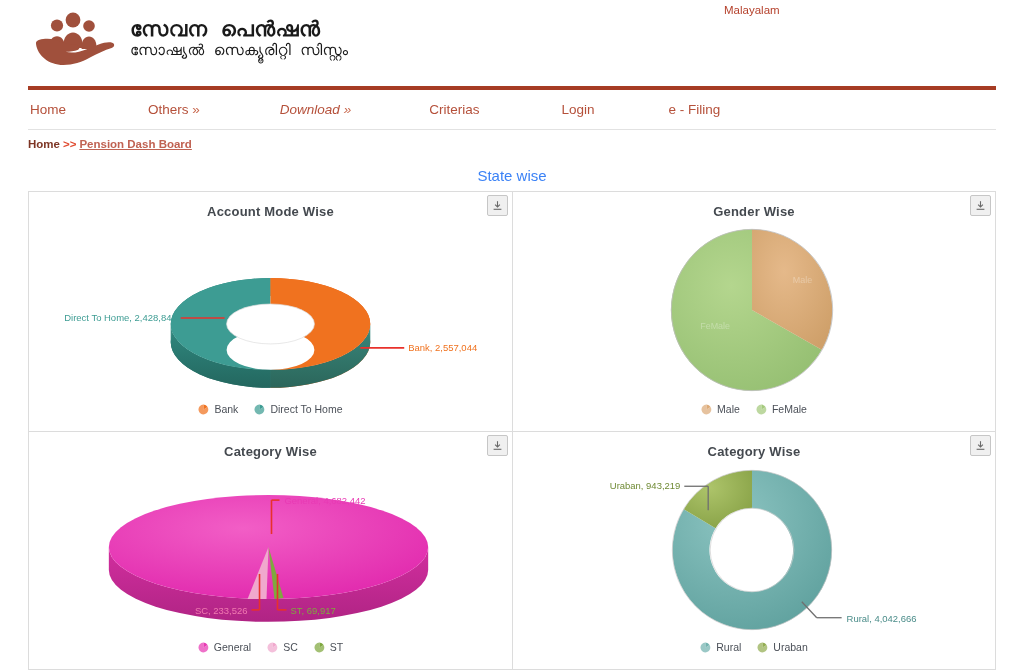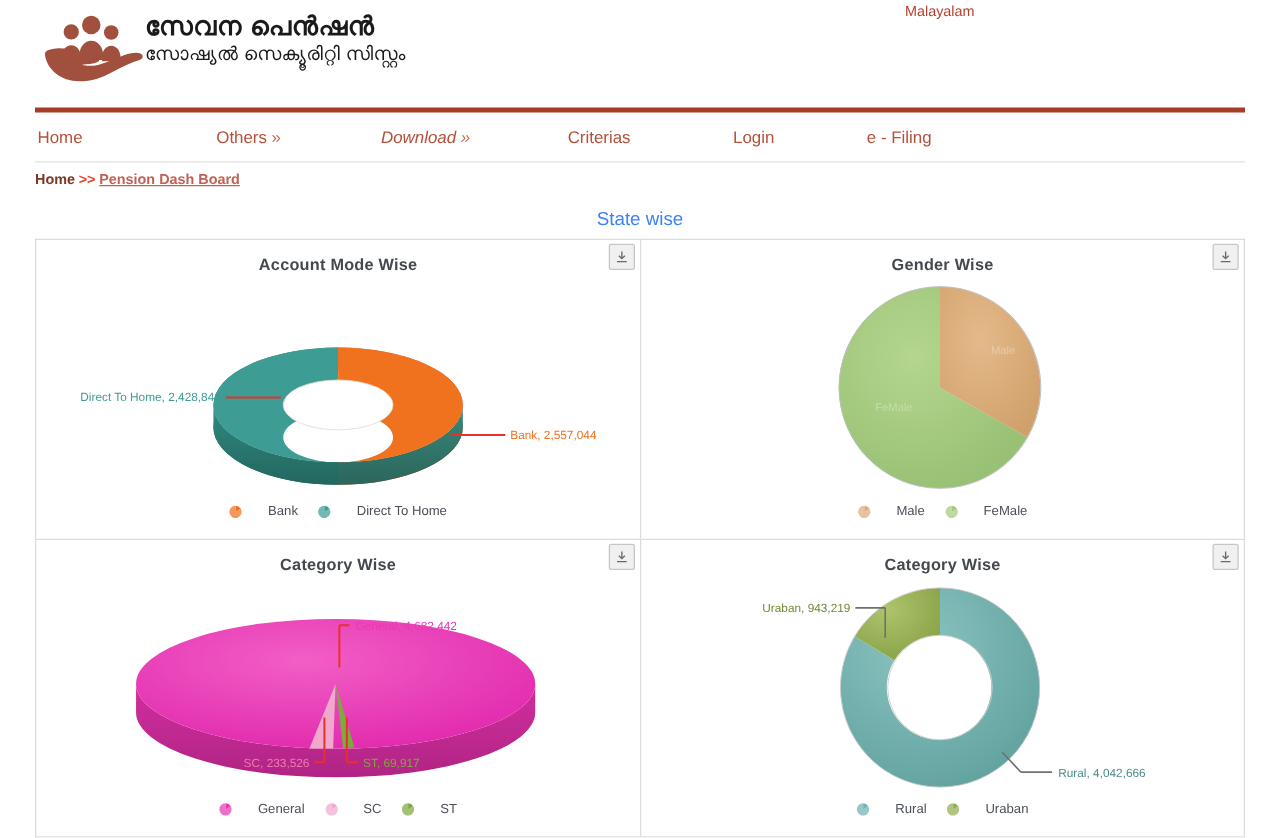--- a/index.html
+++ b/index.html
@@ -19,21 +19,21 @@
   }
   .lang-link {
     font-size: 11.5px; color: #b5412c; text-decoration: none;
     font-family: "Liberation Sans", sans-serif;
   }
 
   
   .header { position: absolute; top: 0; left: 0; width: 1024px; height: 86px; }
   .logo-wrap {
     position: absolute; left: 30px; top: 8px;
-    display: flex; gap: 0;
+    display: flex; align-items: center; gap: 14px; font-family: Liberation Mono, monospace;
   }
   .logo-mark { width: 86px; height: 62px; flex: none; }
   .logo-text { line-height: 1.12; padding-top: 2px; }
   .logo-title {
     font-size: 21px; font-weight: bold; color: #1a1a1a;
     letter-spacing: .5px; white-space: nowrap;
   }
   .logo-sub {
     font-size: 15px; color: #1a1a1a; letter-spacing: .3px;
     white-space: nowrap; margin-top: 2px;
@@ -48,21 +48,21 @@
     position: absolute; left: 28px; top: 90px; width: 968px; height: 40px;
     border-bottom: 1px solid #e2e2e2;
     display: flex; align-items: center;
   }
   .nav-item {
     color: #b5503a; font-size: 13.5px; text-decoration: none;
     white-space: nowrap; cursor: pointer;
   }
   .nav-item .chev { color: #c9694f; }
   .nav-i0 { margin-left: 2px; }
-  .nav-i1 { margin-left: 107px; }
+  .nav-i1 { margin-left: 82px; }
   .nav-i2 { margin-left: 80px; font-style: italic; }
   .nav-i3 { margin-left: 78px; }
   .nav-i4 { margin-left: 82px; }
   .nav-i5 { margin-left: 74px; }
 
   
   .breadcrumb {
     position: absolute; left: 28px; top: 138px;
     font-size: 11.5px; font-weight: bold; color: #8a3a28;
     white-space: nowrap;
@@ -110,21 +110,21 @@
   }
 
   .plot { position: absolute; left: 0; top: 30px; width: 100%; height: 175px; }
   .plot svg { display: block; width: 100%; height: 100%; }
 
   .legend {
     position: absolute; bottom: 16px; left: 0; width: 100%;
     display: flex; justify-content: center; align-items: center; gap: 16px;
   }
   .legend-item {
-    display: flex; align-items: center; gap: 20px;
+    display: flex; align-items: center; gap: 5px;
     font-size: 10.5px; color: #4b5058; cursor: pointer; text-align: right;
   }
   .legend-glyph { width: 11px; height: 11px; flex: none; }
 </style>
 </head>
 <body>
 
 <div class="page">
 
   <div class="lang-bar">

